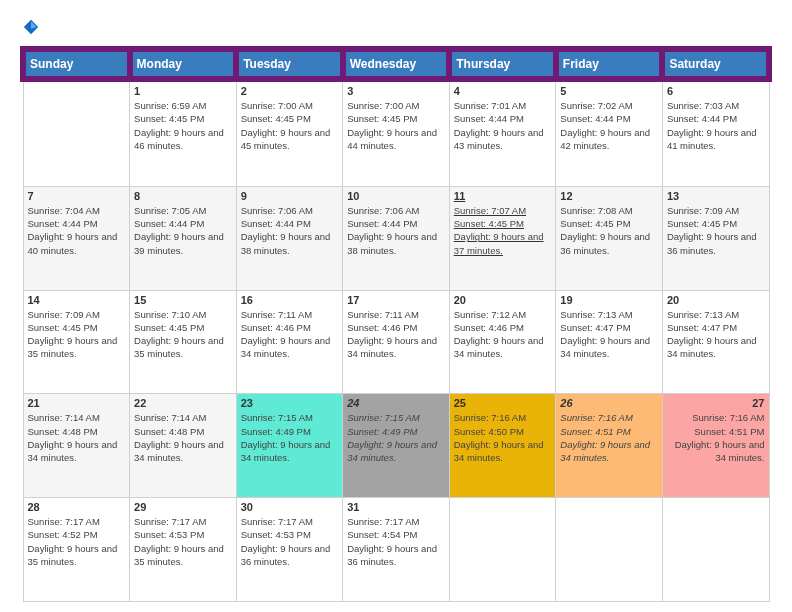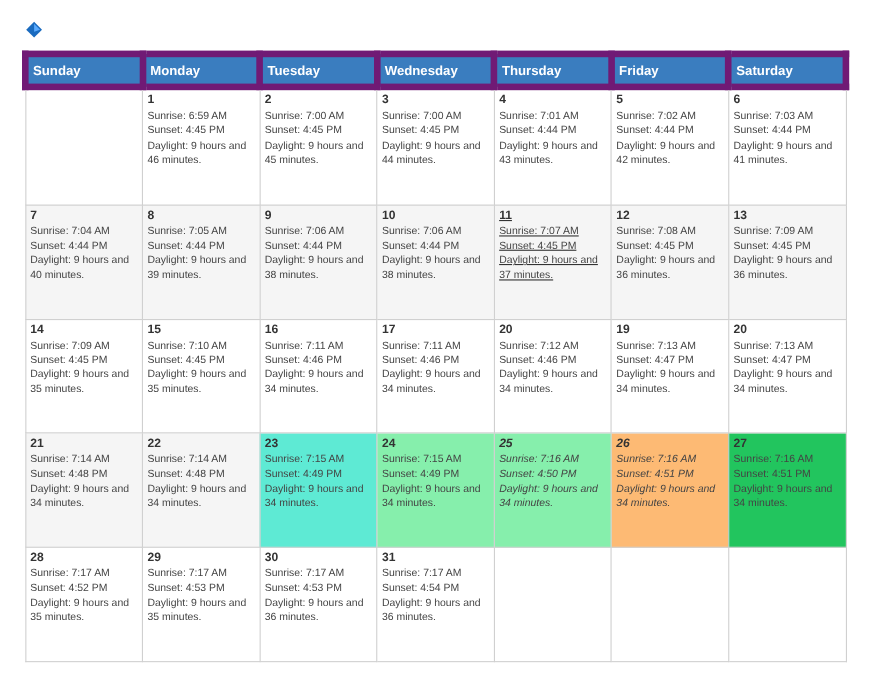--- a/index.html
+++ b/index.html
@@ -228,33 +228,33 @@
             <div class="day-info">Sunrise: 7:14 AM<br>Sunset: 4:48 PM<br>Daylight: 9 hours and 34 minutes.</div>
           </td>
           <td style="background: rgb(245, 245, 245); margin-left: 11px;">
             <span class="day-number">22</span>
             <div class="day-info">Sunrise: 7:14 AM<br>Sunset: 4:48 PM<br>Daylight: 9 hours and 34 minutes.</div>
           </td>
           <td style="background: #5eead4;">
             <span class="day-number">23</span>
             <div class="day-info">Sunrise: 7:15 AM<br>Sunset: 4:49 PM<br>Daylight: 9 hours and 34 minutes.</div>
           </td>
-          <td style="background: #86efac;">
+          <td style="background: #a3a3a3; font-style: italic;">
             <span class="day-number">24</span>
             <div class="day-info">Sunrise: 7:15 AM<br>Sunset: 4:49 PM<br>Daylight: 9 hours and 34 minutes.</div>
           </td>
-          <td style="background: #86efac; font-style: italic;">
+          <td style="background: #eab308;">
             <span class="day-number">25</span>
             <div class="day-info">Sunrise: 7:16 AM<br>Sunset: 4:50 PM<br>Daylight: 9 hours and 34 minutes.</div>
           </td>
           <td style="background: #fdba74; font-style: italic;">
             <span class="day-number">26</span>
             <div class="day-info">Sunrise: 7:16 AM<br>Sunset: 4:51 PM<br>Daylight: 9 hours and 34 minutes.</div>
           </td>
-          <td style="background: #22c55e;">
+          <td style="background: #fca5a5; text-align: right;">
             <span class="day-number">27</span>
             <div class="day-info">Sunrise: 7:16 AM<br>Sunset: 4:51 PM<br>Daylight: 9 hours and 34 minutes.</div>
           </td>
         </tr>
         <tr>
           <td>
             <span class="day-number">28</span>
             <div class="day-info">Sunrise: 7:17 AM<br>Sunset: 4:52 PM<br>Daylight: 9 hours and 35 minutes.</div>
           </td>
           <td>

